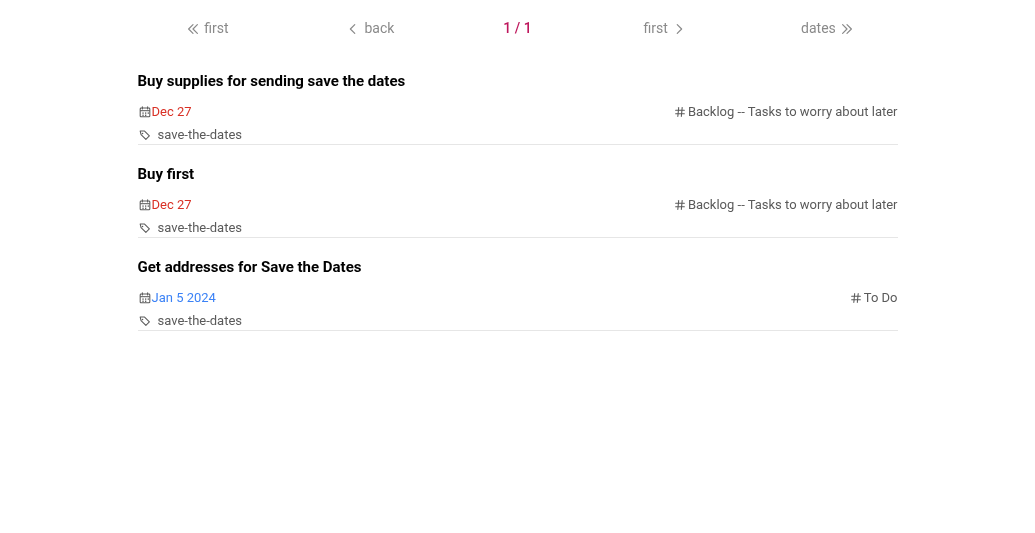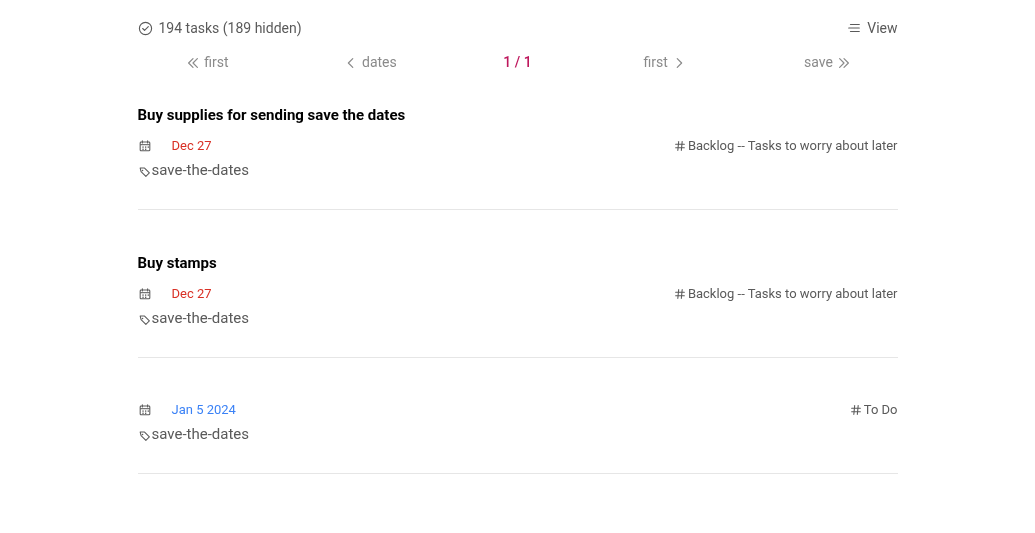--- a/index.html
+++ b/index.html
@@ -68,58 +68,59 @@
       min-width: 60px;
       justify-content: center;
     }
     .pag-center {
       color: #be185d;
       font-size: 14px;
       font-weight: 500;
     }
     .task-item {
       border-bottom: 1px solid #e6e6e6;
-      padding-bottom: 30px;
-      margin-bottom: 44px;
+      padding-bottom: 2px;
+      margin-bottom: 20px;
     }
     .task-title {
       font-size: 15px;
       font-weight: 700;
       color: #000;
       margin-bottom: 14px;
     }
     .task-meta-row {
       display: flex;
       justify-content: space-between;
       align-items: center;
       margin-bottom: 8px;
     }
     .task-meta-left {
       display: flex;
       align-items: center;
-      gap: 20px;
+      gap: 0;
       font-size: 13px;
     }
     .task-meta-right {
       display: flex;
       align-items: center;
       gap: 1px;
       font-size: 13px;
       color: #5a5a5a;
     }
     .date-overdue {
       color: #d93025;
     }
     .date-normal {
       color: #3b82f6;
     }
     .tag-row {
       display: flex;
       align-items: flex-end;
-      font-size: 15px;
+      gap: 6px;
+      font-size: 13px;
       color: #5a5a5a;
     }
     .icon {
       display: inline-flex;
       align-items: center;
       justify-content: center;
       flex-shrink: 0;
     }
     .icon svg {
       display: block;
@@ -130,71 +131,50 @@
     .dark-stroke {
       stroke: #5a5a5a;
     }
   </style>
 </head>
 <body>
 
 <div class="container">
 
 
-  <div class="header-row">
-    <div class="task-count">
-      <span class="icon">
-        <svg width="15" height="15" viewBox="0 0 16 16" fill="none">
-          <circle cx="8" cy="8" r="6.5" class="dark-stroke" stroke-width="1.2"></circle>
-          <path d="M5 8l2 2 4-4" class="dark-stroke" stroke-width="1.2" fill="none" stroke-linecap="round" stroke-linejoin="round"></path>
-        </svg>
-      </span>
-      <span>194 tasks (189 hidden)</span>
-    </div>
-    <button class="view-button">
-      <span class="icon">
-        <svg width="14" height="14" viewBox="0 0 16 16" fill="none">
-          <line x1="4" y1="4" x2="14" y2="4" class="dark-stroke" stroke-width="1.4" stroke-linecap="round"></line>
-          <line x1="2" y1="8" x2="14" y2="8" class="dark-stroke" stroke-width="1.4" stroke-linecap="round"></line>
-          <line x1="4" y1="12" x2="14" y2="12" class="dark-stroke" stroke-width="1.4" stroke-linecap="round"></line>
-        </svg>
-      </span>
-      <span>View</span>
-    </button>
-  </div>
 
   <div class="pagination">
     <button class="pag-item">
       <span class="icon">
         <svg width="14" height="14" viewBox="0 0 16 16" fill="none">
           <path d="M8 3L3 8l5 5" class="gray-stroke" stroke-width="1.4" fill="none" stroke-linecap="round" stroke-linejoin="round"></path>
           <path d="M13 3L8 8l5 5" class="gray-stroke" stroke-width="1.4" fill="none" stroke-linecap="round" stroke-linejoin="round"></path>
         </svg>
       </span>
       <span>first</span>
     </button>
     <button class="pag-item">
       <span class="icon">
         <svg width="14" height="14" viewBox="0 0 16 16" fill="none">
           <path d="M10 3L5 8l5 5" class="gray-stroke" stroke-width="1.4" fill="none" stroke-linecap="round" stroke-linejoin="round"></path>
         </svg>
       </span>
-      <span>dates</span>
+      <span>back</span>
     </button>
     <span class="pag-center">1 / 1</span>
     <button class="pag-item">
       <span>first</span>
       <span class="icon">
         <svg width="14" height="14" viewBox="0 0 16 16" fill="none">
           <path d="M6 3l5 5-5 5" class="gray-stroke" stroke-width="1.4" fill="none" stroke-linecap="round" stroke-linejoin="round"></path>
         </svg>
       </span>
     </button>
     <button class="pag-item">
-      <span>save</span>
+      <span>dates</span>
       <span class="icon">
         <svg width="14" height="14" viewBox="0 0 16 16" fill="none">
           <path d="M3 3l5 5-5 5" class="gray-stroke" stroke-width="1.4" fill="none" stroke-linecap="round" stroke-linejoin="round"></path>
           <path d="M8 3l5 5-5 5" class="gray-stroke" stroke-width="1.4" fill="none" stroke-linecap="round" stroke-linejoin="round"></path>
         </svg>
       </span>
     </button>
   </div>
 
   <div id="task-list">
@@ -233,21 +213,21 @@
           <span class="icon">
             <svg width="14" height="14" viewBox="0 0 16 16" fill="none">
               <path d="M2.5 3.5 L7.5 3.5 L13 9 L9 13 L3.5 7.5 L2.5 3.5 Z" class="dark-stroke" stroke-width="1.2" fill="none" stroke-linejoin="round"></path>
               <circle cx="5.2" cy="6.2" r="0.9" fill="#5a5a5a"></circle>
             </svg>
           </span>
           <span>save-the-dates</span>
         </div>
       </div>
       <div class="task-item">
-        <div class="task-title">Buy stamps</div>
+        <div class="task-title">Buy first</div>
         <div class="task-meta-row">
           <div class="task-meta-left">
             <span class="icon">
               <svg width="14" height="14" viewBox="0 0 16 16" fill="none">
                 <rect x="2.5" y="3.5" width="11" height="10" rx="1" class="dark-stroke" stroke-width="1.2"></rect>
                 <line x1="2.5" y1="6.5" x2="13.5" y2="6.5" class="dark-stroke" stroke-width="1.2"></line>
                 <line x1="5" y1="2" x2="5" y2="4.5" class="dark-stroke" stroke-width="1.2" stroke-linecap="round"></line>
                 <line x1="11" y1="2" x2="11" y2="4.5" class="dark-stroke" stroke-width="1.2" stroke-linecap="round"></line>
                 <rect x="5" y="8.5" width="1.5" height="1.5" fill="#5a5a5a"></rect>
                 <rect x="8" y="8.5" width="1.5" height="1.5" fill="#5a5a5a"></rect>
@@ -274,20 +254,21 @@
           <span class="icon">
             <svg width="14" height="14" viewBox="0 0 16 16" fill="none">
               <path d="M2.5 3.5 L7.5 3.5 L13 9 L9 13 L3.5 7.5 L2.5 3.5 Z" class="dark-stroke" stroke-width="1.2" fill="none" stroke-linejoin="round"></path>
               <circle cx="5.2" cy="6.2" r="0.9" fill="#5a5a5a"></circle>
             </svg>
           </span>
           <span>save-the-dates</span>
         </div>
       </div>
       <div class="task-item">
+        <div class="task-title">Get addresses for Save the Dates</div>
         <div class="task-meta-row">
           <div class="task-meta-left">
             <span class="icon">
               <svg width="14" height="14" viewBox="0 0 16 16" fill="none">
                 <rect x="2.5" y="3.5" width="11" height="10" rx="1" class="dark-stroke" stroke-width="1.2"></rect>
                 <line x1="2.5" y1="6.5" x2="13.5" y2="6.5" class="dark-stroke" stroke-width="1.2"></line>
                 <line x1="5" y1="2" x2="5" y2="4.5" class="dark-stroke" stroke-width="1.2" stroke-linecap="round"></line>
                 <line x1="11" y1="2" x2="11" y2="4.5" class="dark-stroke" stroke-width="1.2" stroke-linecap="round"></line>
                 <rect x="5" y="8.5" width="1.5" height="1.5" fill="#5a5a5a"></rect>
                 <rect x="8" y="8.5" width="1.5" height="1.5" fill="#5a5a5a"></rect>

